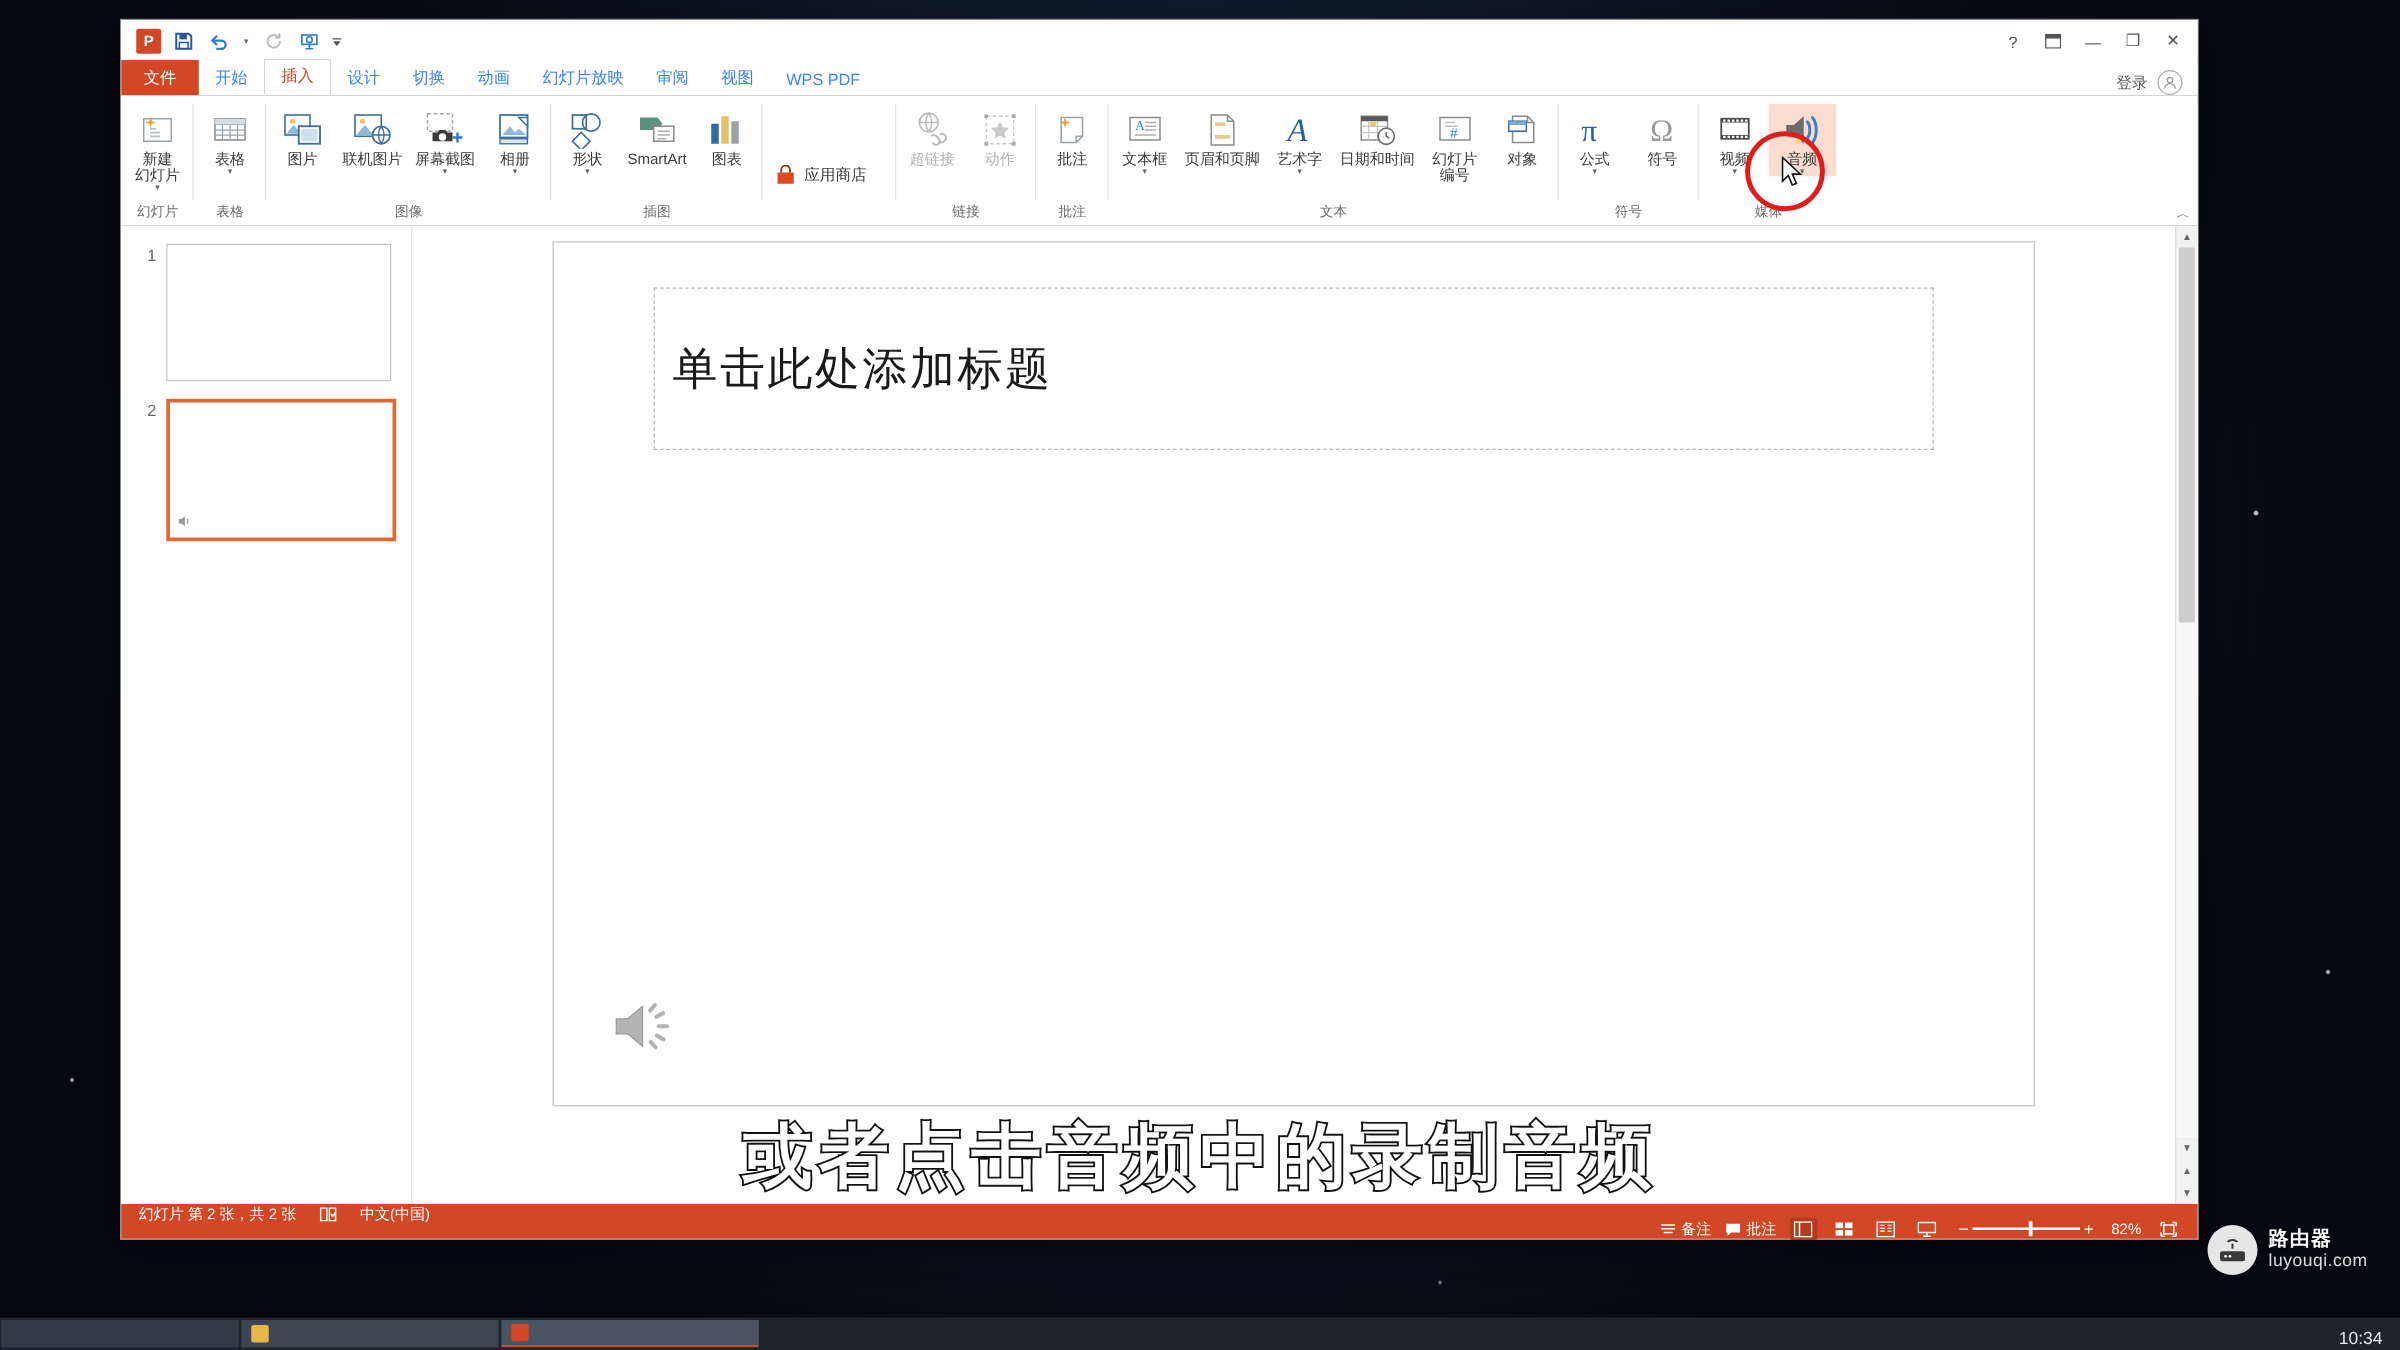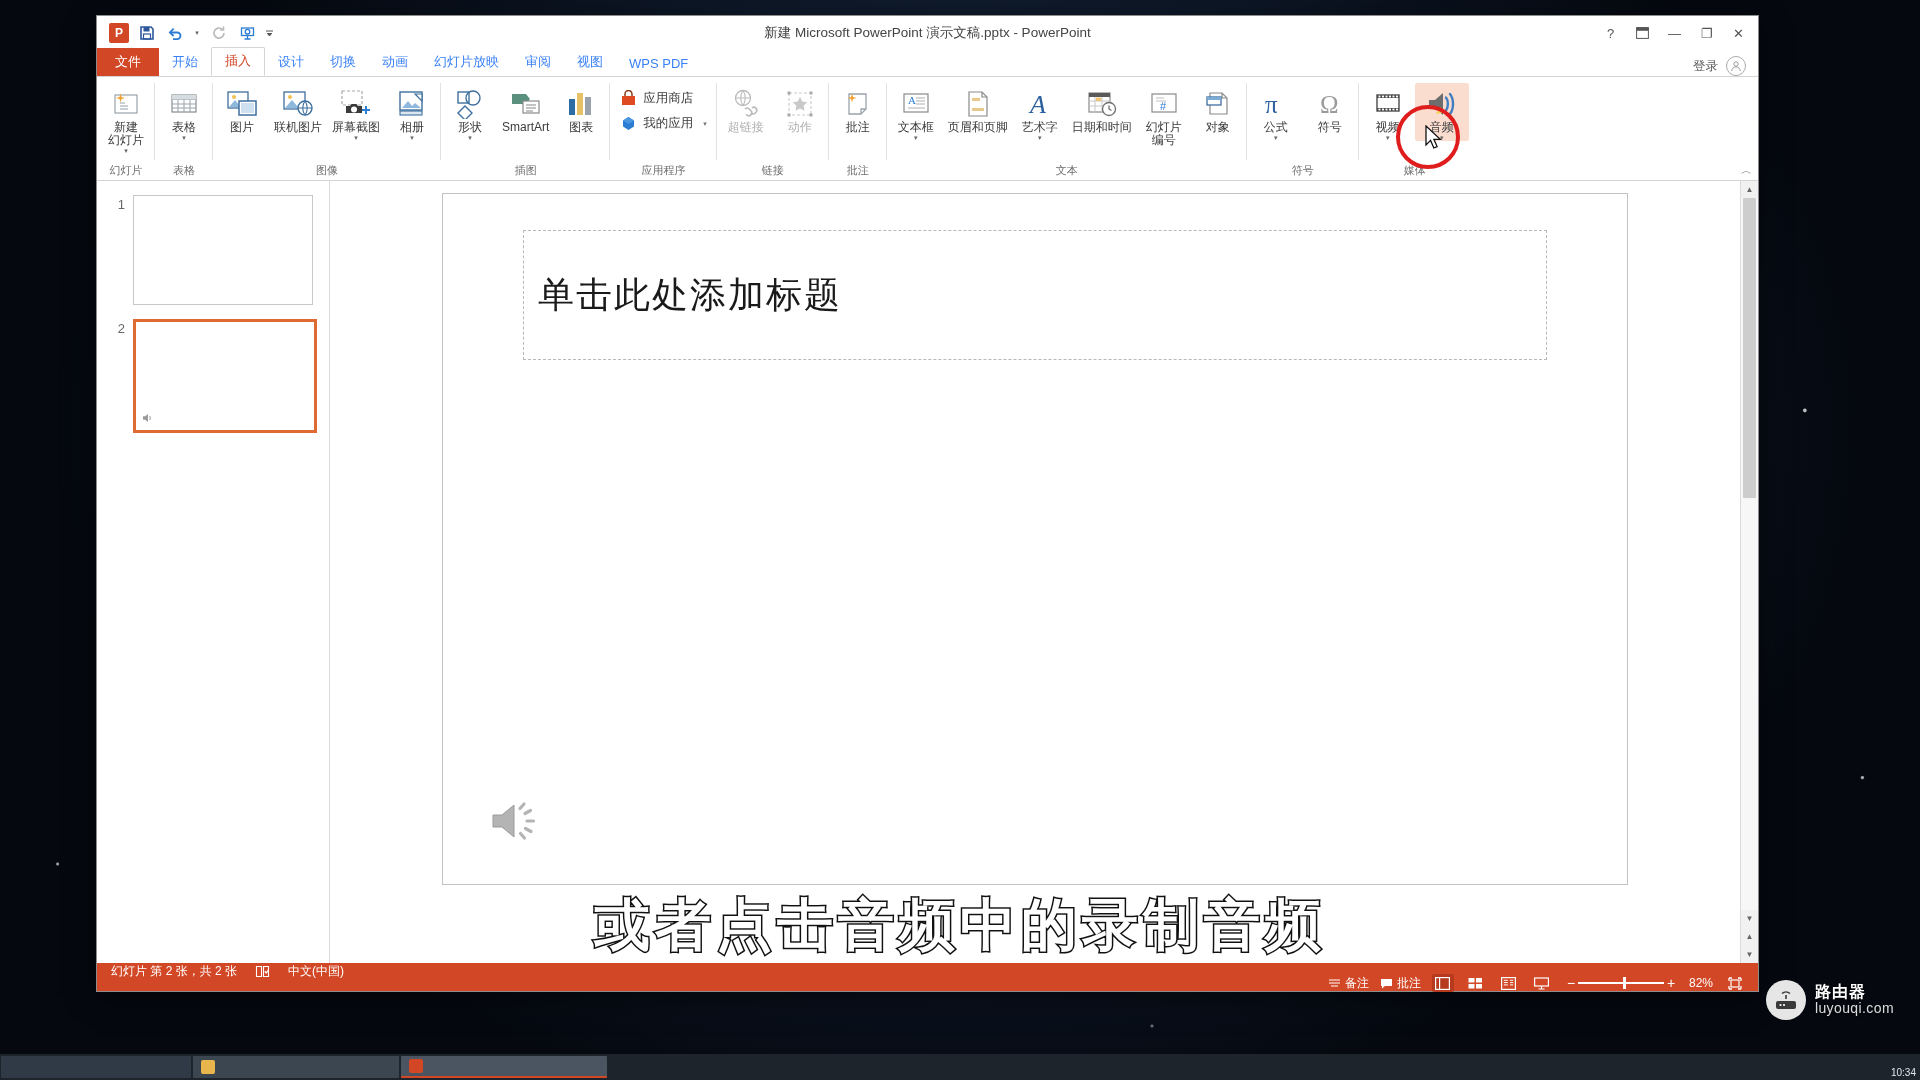--- a/index.html
+++ b/index.html
@@ -34,21 +34,21 @@
   .tb-ico{width:14px;height:14px;border-radius:2px;flex:none;}
 
   
   #wmark{position:absolute;right:26px;bottom:60px;display:flex;align-items:center;gap:9px;z-index:55;}
   #wmark .wcirc{width:40px;height:40px;border-radius:50%;background:rgba(255,255,255,.90);
      display:flex;align-items:center;justify-content:center;}
   #wmark .wtxt{line-height:1.05;color:#fff;text-shadow:0 1px 3px rgba(0,0,0,.8);}
   #wmark .wtxt b{font-size:16px;font-weight:bold;letter-spacing:1px;}
   #wmark .wtxt span{display:block;font-size:14px;opacity:.85;letter-spacing:.4px;}
 
-  #clock{position:absolute;right:4px;bottom:2px;color:#dfe6ee;font-size:10px;z-index:61;}
+  #clock{position:absolute;right:14px;bottom:2px;color:#dfe6ee;font-size:14px;z-index:61;}
 
   
   #ppt{position:absolute;left:97px;top:16px;width:1661px;height:975px;background:#fff;
        box-shadow:0 0 0 1px #8d8d8d, 0 6px 26px rgba(0,0,0,.55);display:flex;flex-direction:column;z-index:20;}
 
   
   .titlebar{height:34px;background:#fff;display:flex;align-items:center;position:relative;flex:none;}
   .qat{display:flex;align-items:center;gap:2px;padding-left:9px;}
   .qat .qbtn{width:26px;height:24px;display:flex;align-items:center;justify-content:center;border-radius:2px;}
   .ppt-logo{width:20px;height:20px;background:#d24726;border-radius:2px;color:#fff;font-size:12px;font-weight:bold;
@@ -76,21 +76,21 @@
 
   .bigbtn{width:auto;min-width:44px;padding:2px 5px 0;display:flex;flex-direction:column;align-items:center;
           font-size:12px;color:#3b3b3b;line-height:13px;text-align:center;border-radius:2px;}
   .bigbtn .ic{height:34px;display:flex;align-items:flex-end;justify-content:center;margin-bottom:2px;}
   .bigbtn .lbl{white-space:pre-line;}
   .bigbtn .carrow{font-size:7px;color:#666;line-height:7px;margin-top:0px;}
   .bigbtn.dim{color:#b0b0b0;}
   .bigbtn.hl{background:#fbddd0;}
 
   .smallcol{display:flex;flex-direction:column;justify-content:center;gap:4px;padding:5px 4px 0 4px;}
-  .smallbtn{display:flex;align-items:center;gap:6px;font-size:12.5px;color:#3b3b3b;padding:2px 4px;border-radius:2px;}
+  .smallbtn{display:flex;align-items:center;gap:6px;font-size:12.5px;color:#3b3b3b;padding:2px 4px;border-radius:2px;margin-top:42px;}
 
   .collapse{position:absolute;right:6px;bottom:2px;font-size:11px;color:#777;}
 
   
   .ppbody{flex:1;display:flex;background:#fff;min-height:0;position:relative;}
 
   
   .thumbs{width:232px;background:#fff;border-right:1px solid #d9d9d9;padding:14px 0 0 0;position:relative;flex:none;}
   .thumbrow{display:flex;align-items:flex-start;padding:0 10px 14px 8px;}
   .thumbnum{width:20px;text-align:right;padding-right:8px;font-size:13px;color:#666;padding-top:2px;}
@@ -177,21 +177,20 @@
             <circle cx="8.5" cy="6.7" r="2.3" fill="none" stroke="#2b7cd3" stroke-width="1.3"></circle>
             <path d="M8.5 11v3M5.5 14h6" stroke="#2b7cd3" stroke-width="1.3"></path>
           </svg>
       </div>
       <div class="qbtn" style="width:14px">
         <svg width="9" height="9" viewBox="0 0 9 9">
             <path d="M1 2h7M2.2 4.5h4.6M4.5 7 2.6 4.6h3.8z" stroke="#555" fill="#555" stroke-width="1"></path>
           </svg>
       </div>
     </div>
-    <div class="wintitle">新建 Microsoft PowerPoint 演示文稿.pptx - PowerPoint</div>
     <div class="winbtns">
       <div>?</div>
       <div>
         <svg width="13" height="12" viewBox="0 0 13 12">
             <rect x="0.6" y="0.6" width="11.8" height="10.8" fill="none" stroke="#555" stroke-width="1"></rect>
             <rect x="0.6" y="0.6" width="11.8" height="3.2" fill="#555"></rect>
           </svg>
       </div>
       <div>—</div>
       <div>❐</div>

